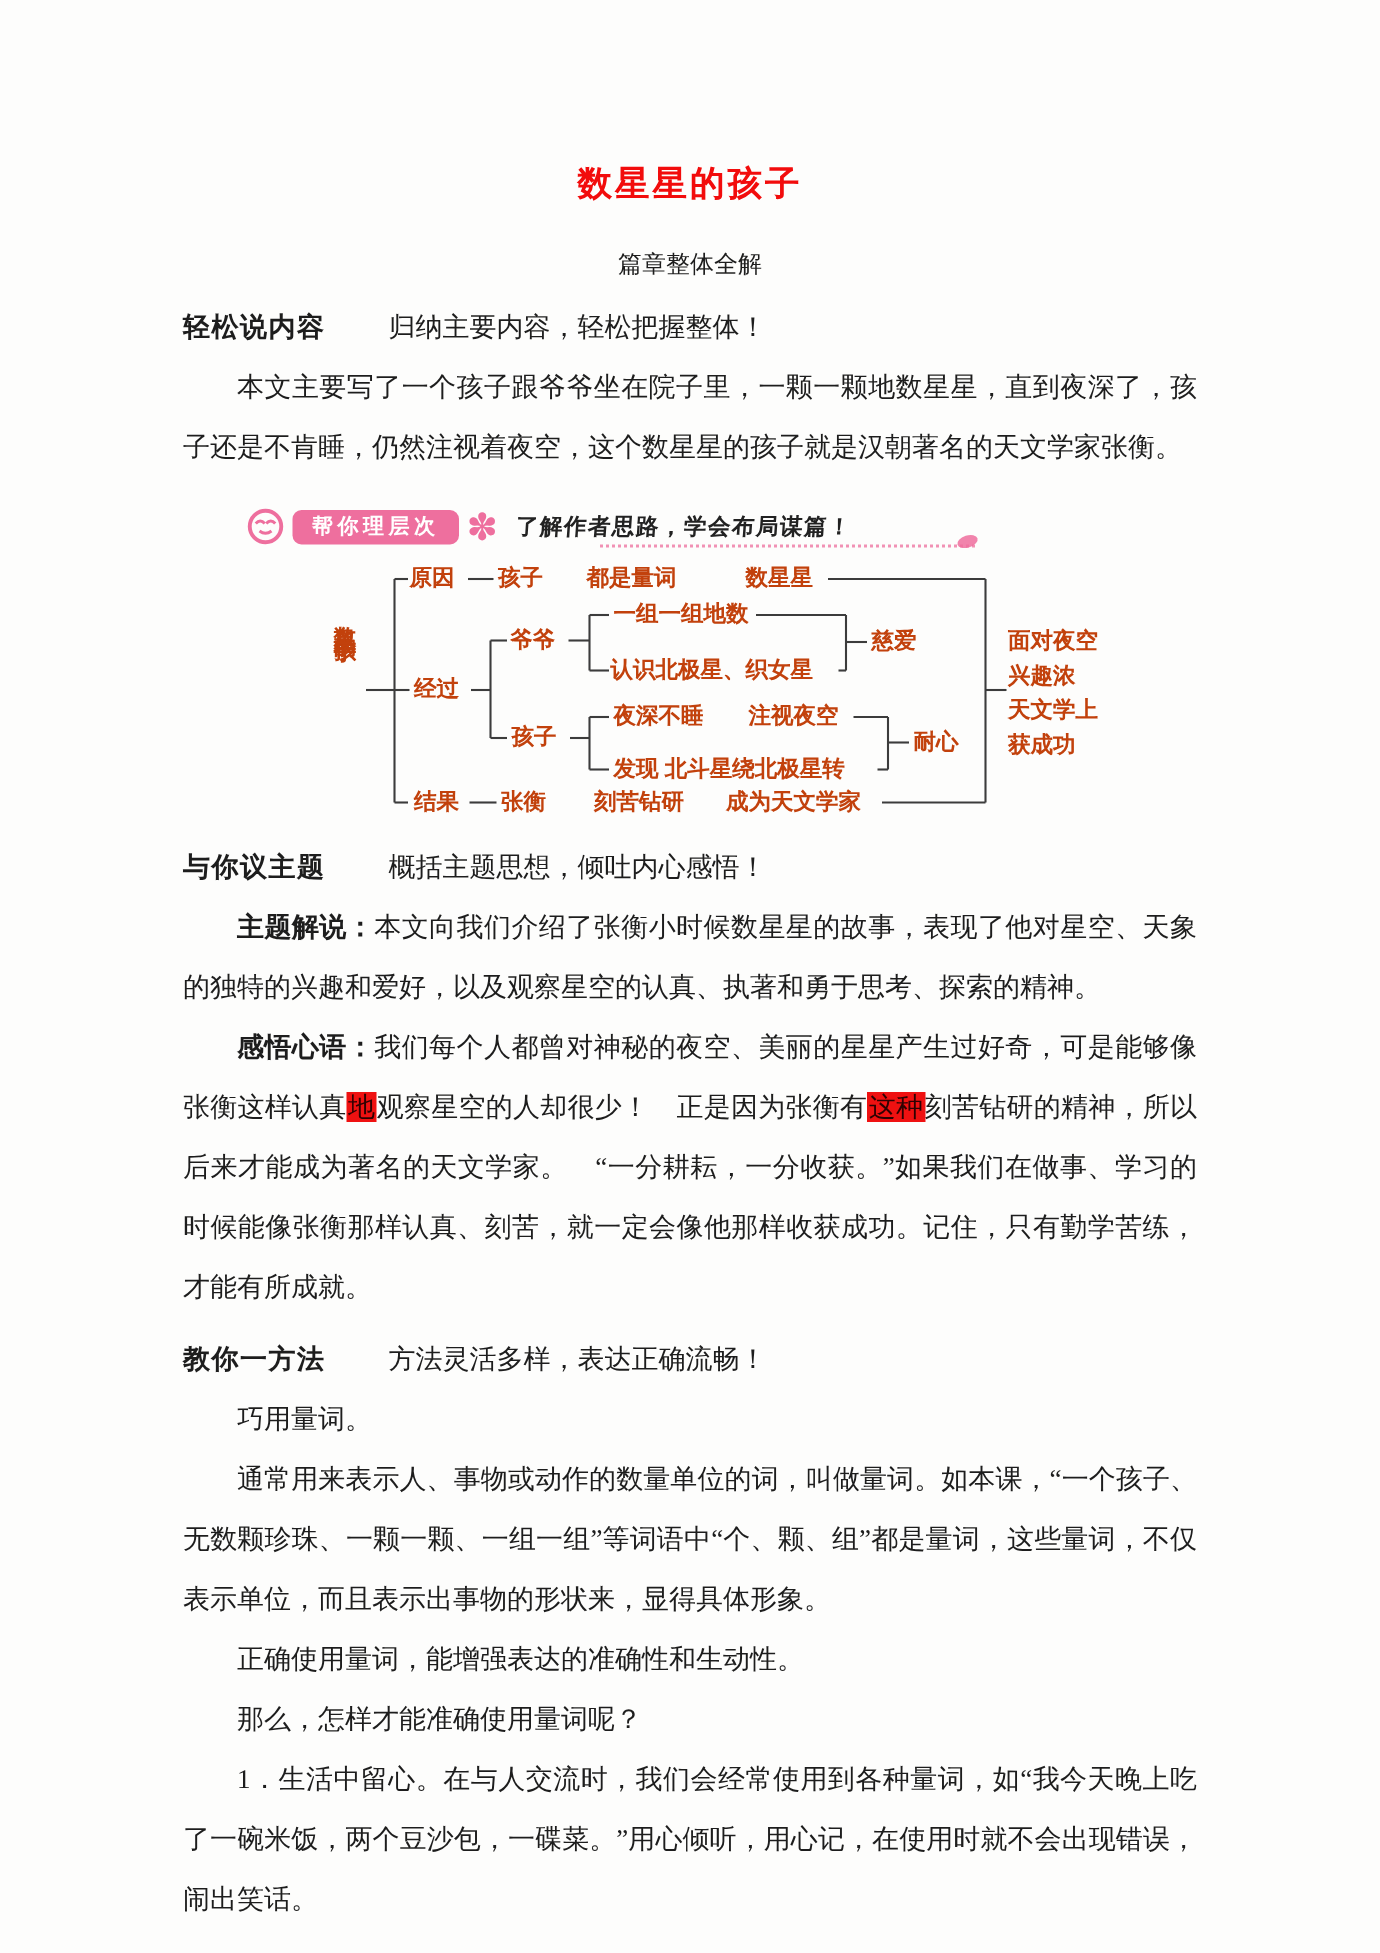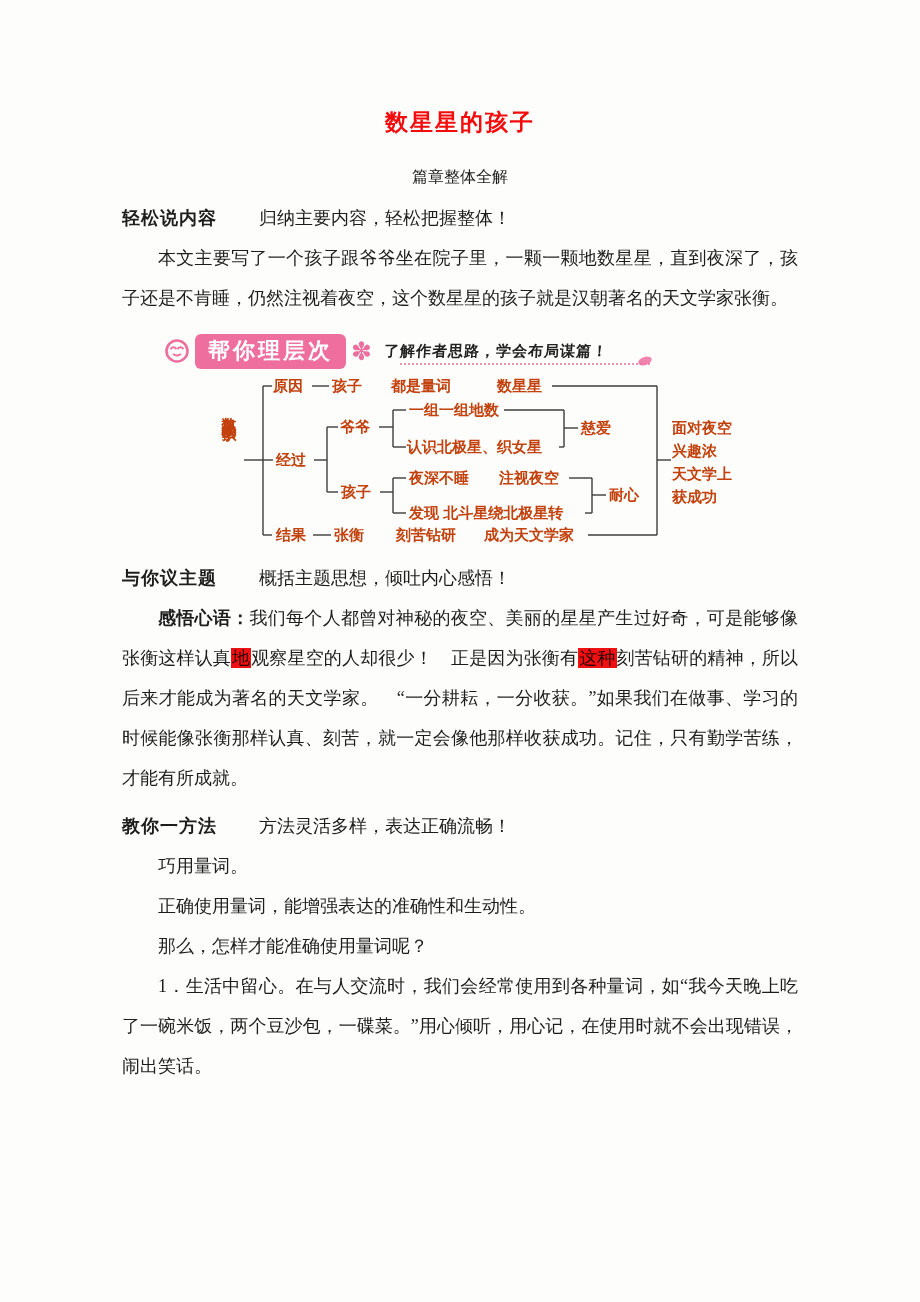--- a/index.html
+++ b/index.html
@@ -17,21 +17,21 @@
   p.body{font-size:18px;line-height:40px;margin:0;text-align:justify;text-indent:2em;}
   .lead{font-weight:bold;}
   .bd{font-weight:normal;}
   .hl{background:var(--hl-red,#ef1111);color:#2e0202;padding:0 1px;}
 
   
   .layer{margin-top:14px;margin-left:38px;width:650px;}
   .banner{position:relative;height:38px;display:flex;align-items:center;
           font-family:"Liberation Sans","DejaVu Sans",sans-serif;}
   .smiley{flex:0 0 auto;margin-left:4px;}
-  .pill{background:var(--accent-pink,#ee6f9e);color:#fff;font-weight:bold;font-size:22px;
+  .pill{background:var(--accent-pink,#ee6f9e);color:#fff;font-weight:bold;font-size:14px;
         letter-spacing:3px;padding:2px 13px 3px;border-radius:6px;margin-left:5px;}
   .flower{color:var(--accent-pink,#ee6f9e);font-size:25px;margin-left:5px;
           font-family:"DejaVu Sans",sans-serif;}
   .banner-tag{font-weight:bold;font-size:15px;margin-left:12px;letter-spacing:1px;
               color:#222;transform:skewX(-4deg);}
   .dotline{position:absolute;left:240px;width:250px;top:31px;
            border-bottom:2px dotted var(--accent-pink,#ee6f9e);opacity:.75;}
   .dotblob{position:absolute;left:478px;top:25px;width:14px;height:8px;
            background:var(--accent-pink,#ee6f9e);border-radius:50%;transform:rotate(-18deg);opacity:.85;}
 
@@ -136,27 +136,29 @@
         <span>面对夜空</span>
         <span>兴趣浓</span>
         <span>天文学上</span>
         <span>获成功</span>
       </div>
     </div>
   </div>
 
   <div class="secline"><span class="seclabel">与你议主题</span><span class="sectag">概括主题思想，倾吐内心感悟！</span></div>
 
+  <p class="body"><span class="lead">主题解说：</span><span>本文向我们介绍了张衡小时候数星星的故事，表现了他对星空、天象的独特的兴趣和爱好，以及观察星空的认真、执著和勇于思考、探索的精神。</span></p>
 
   <p class="body"><span class="lead">感悟心语：</span><span><span>我们每个人都曾对神秘的夜空、美丽的星星产生过好奇，可是能够像张衡这样认真</span><span class="hl">地</span><span>观察星空的人却很少！　正是因为张衡有</span><span class="hl">这种</span><span>刻苦钻研的精神，所以后来才能成为著名的天文学家。　“一分耕耘，一分收获。”如果我们在做事、学习的时候能像张衡那样认真、刻苦，就一定会像他那样收获成功。记住，只有勤学苦练，才能有所成就。</span></span></p>
 
   <div class="secline"><span class="seclabel">教你一方法</span><span class="sectag">方法灵活多样，表达正确流畅！</span></div>
 
   <p class="body bd">巧用量词。</p>
 
+  <p class="body"><span class="bd">通常用来表示人、事物或动作的数量单位的词，叫做量词。</span><span>如本课，“一个孩子、无数颗珍珠、一颗一颗、一组一组”等词语中“个、颗、组”都是量词，这些量词，不仅表示单位，而且表示出事物的形状来，显得具体形象。</span></p>
 
   <p class="body">正确使用量词，能增强表达的准确性和生动性。</p>
 
   <p class="body bd">那么，怎样才能准确使用量词呢？</p>
 
   <p class="body">1．生活中留心。在与人交流时，我们会经常使用到各种量词，如“我今天晚上吃了一碗米饭，两个豆沙包，一碟菜。”用心倾听，用心记，在使用时就不会出现错误，闹出笑话。</p>
 
 </div>
 
 </body></html>

